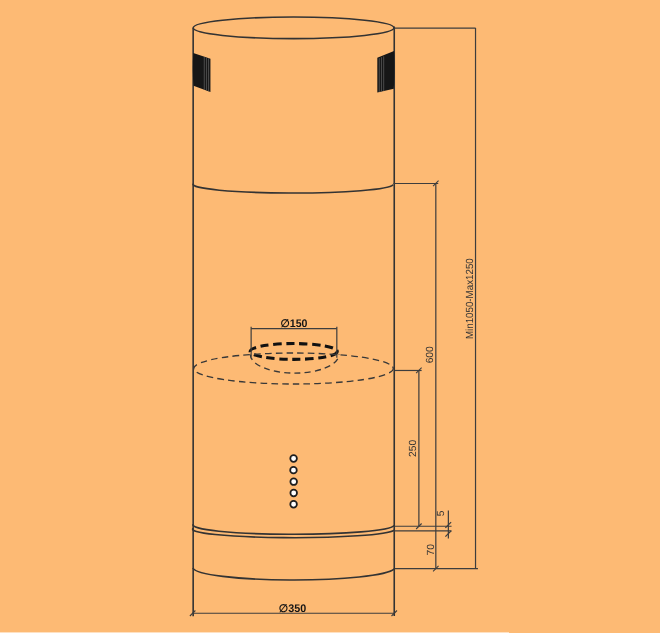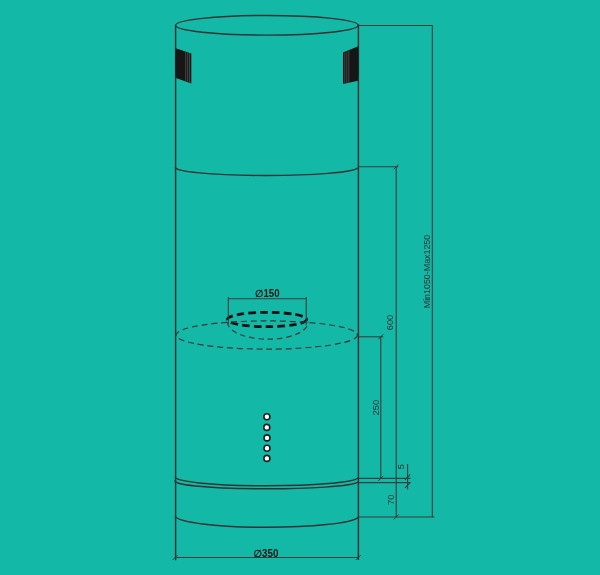--- a/index.html
+++ b/index.html
@@ -1,16 +1,16 @@
 <!DOCTYPE html>
 <html><head>
 <meta charset="utf-8">
 <style>
   html,body{margin:0;padding:0;background:#ffffff;}
-  .page{width:600px;height:575px;position:relative;background:#14b8a6;font-family:"Liberation Sans",sans-serif;-webkit-font-smoothing:antialiased;}
+  .page{width:600px;height:575px;position:relative;background:#fdba74;font-family:"Liberation Sans",sans-serif;-webkit-font-smoothing:antialiased;}
   svg{position:absolute;top:0;left:0;}
   text{font-family:"Liberation Sans",sans-serif;}
 </style>
 </head>
 <body>
 <div class="page">
 <svg width="600" height="575" viewBox="0 0 600 575">
 
   <g stroke="#333333" stroke-width="1.45" fill="none">
     <line x1="175.6" y1="25.5" x2="175.6" y2="560.2"></line>

